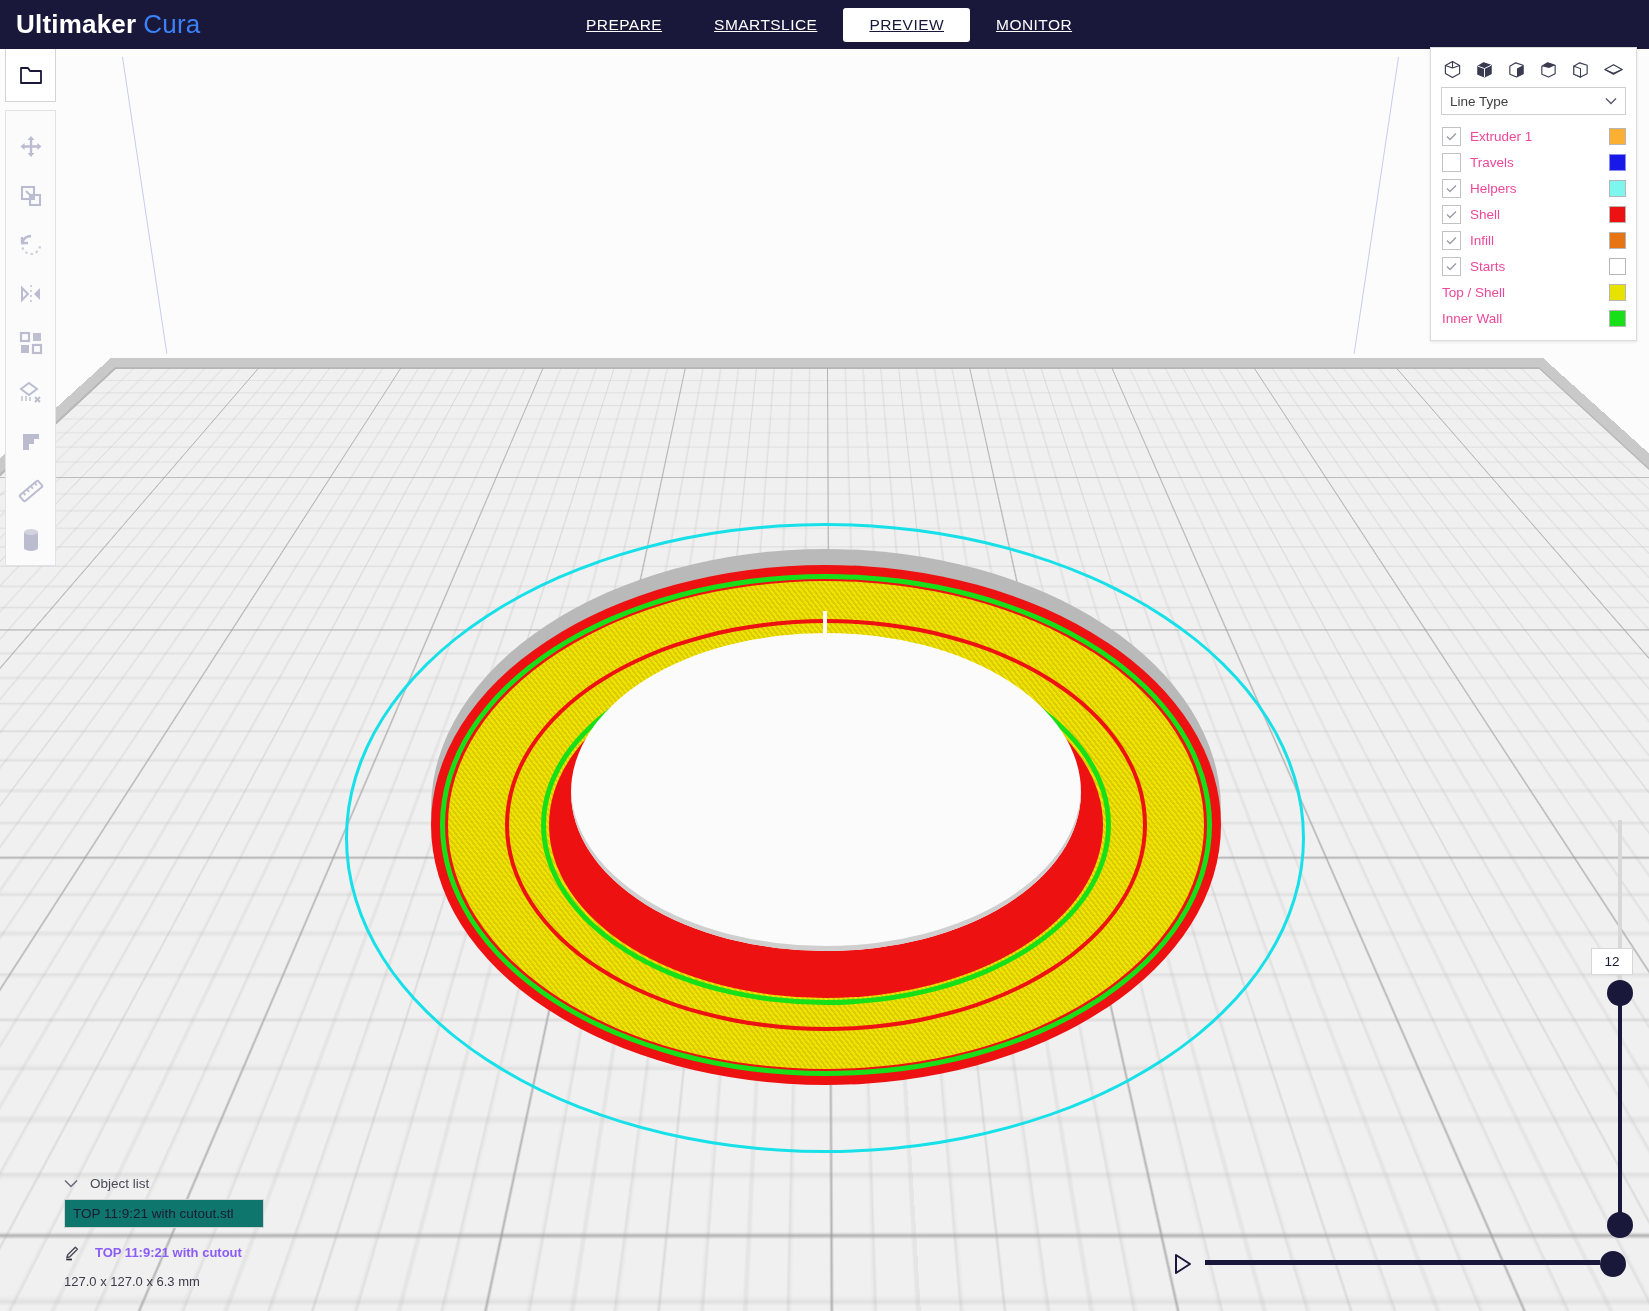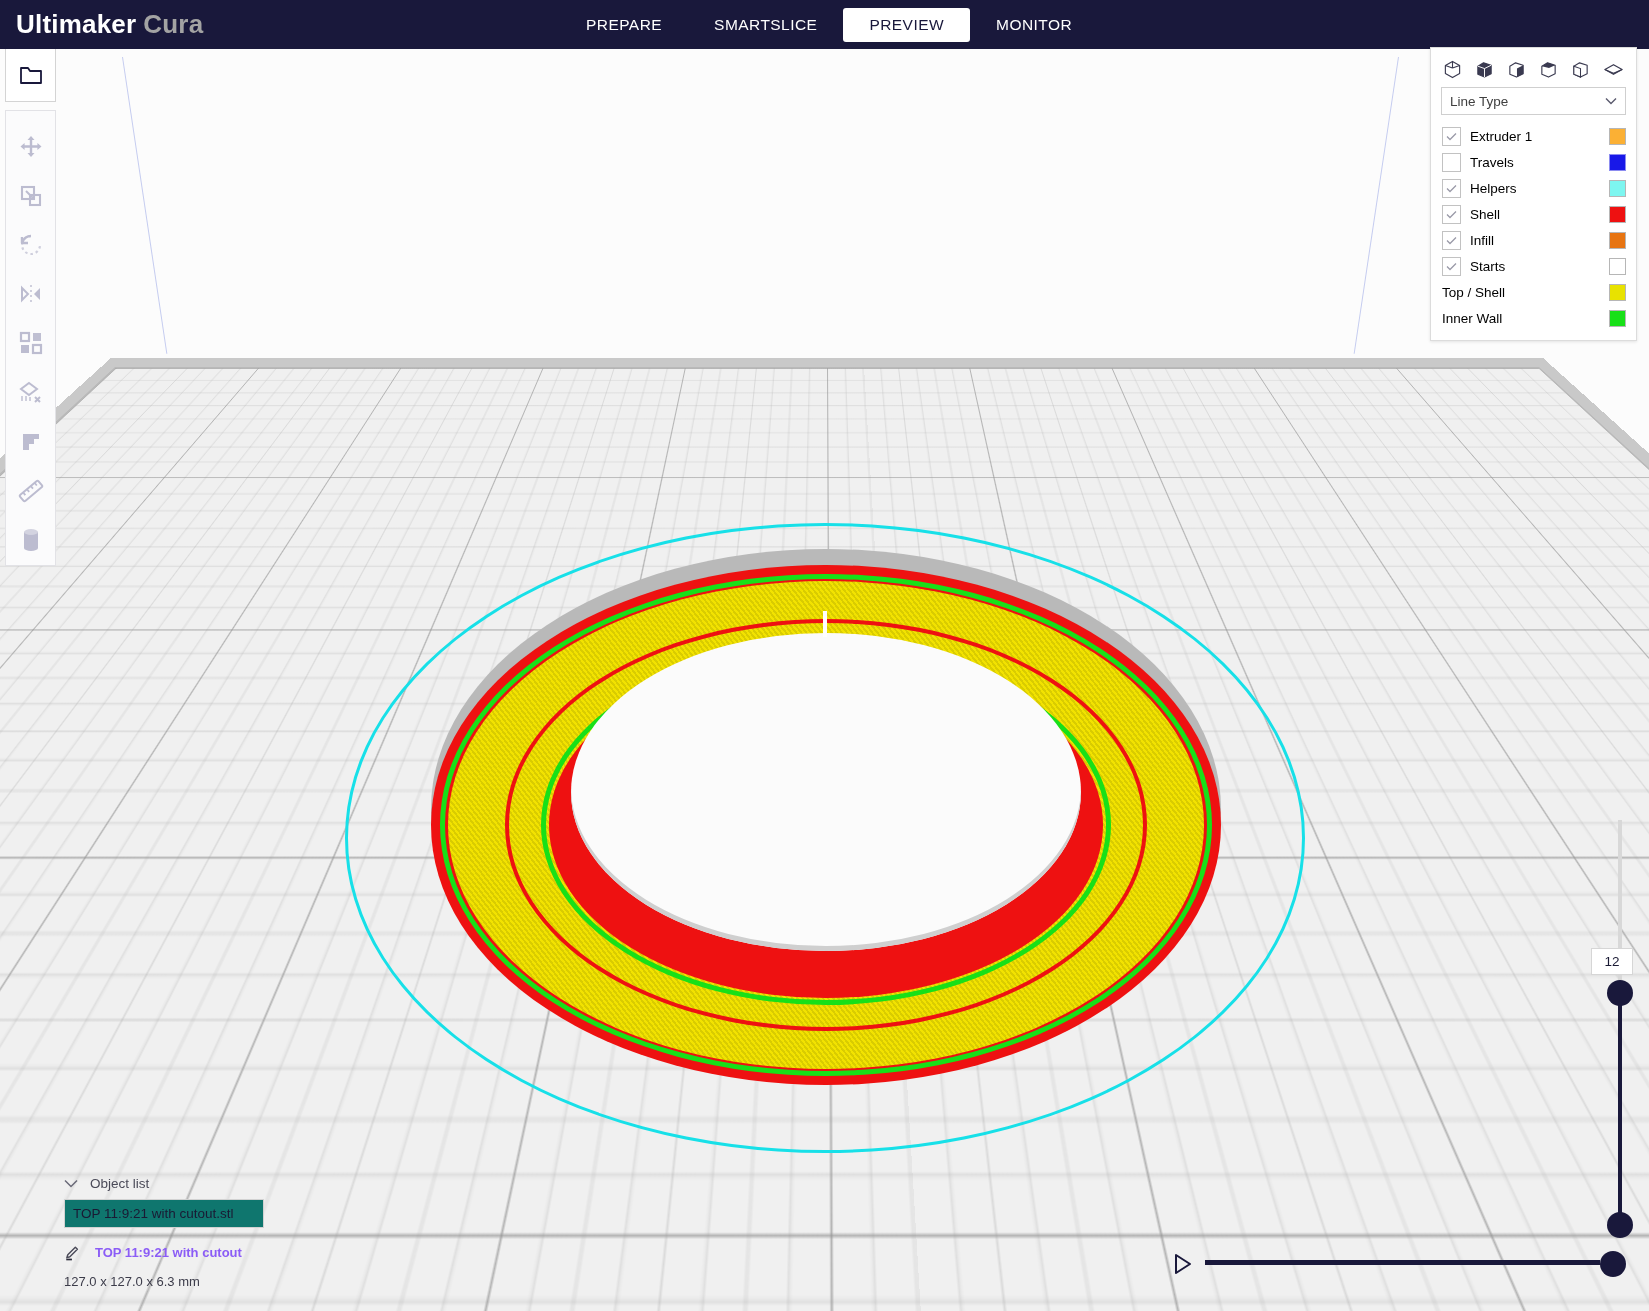--- a/index.html
+++ b/index.html
@@ -12,27 +12,27 @@
   
   #topbar{
     position:absolute;left:0;top:0;width:1649px;height:49px;
     background:#19183b;display:flex;align-items:center;
   }
   #brand{
     margin-left:16px;font-size:26px;letter-spacing:.2px;color:#ffffff;
     display:flex;gap:7px;align-items:baseline;white-space:nowrap;
   }
   #brand .b{font-weight:bold;}
-  #brand .l{font-weight:700;color:#a3a3a3;}
+  #brand .l{font-weight:400;color:#3b82f6;}
   #tabs{
     position:absolute;left:560px;top:0;height:49px;display:flex;align-items:center;gap:0;
   }
   .tab{
     font-size:15.5px;letter-spacing:.45px;color:#ffffff;
-    padding:8px 26px;border-radius:3px;white-space:nowrap;cursor:pointer;
+    padding:8px 26px;border-radius:3px;white-space:nowrap;cursor:pointer;text-decoration:underline;
   }
   .tab.active{background:#ffffff;color:#19183b;}
 
   
   #viewport{
     position:absolute;left:0;top:49px;width:1649px;height:1262px;
     background:#fafafa;overflow:hidden;
   }
   #sky{position:absolute;inset:0;background:#fcfcfc;}
 
@@ -154,21 +154,21 @@
   }
   .legrow{
     display:flex;align-items:center;height:26px;padding:0 10px 0 11px;gap:9px;
   }
   .cb{
     width:17px;height:17px;border:1px solid #c2c2c2;background:#fff;flex:0 0 17px;
     display:flex;align-items:center;justify-content:center;cursor:pointer;
   }
   .cb.nochk{background:#fff;}
   .cb svg{display:block;}
-  .leglabel{font-size:13.5px;color:#000000;flex:1 1 auto;white-space:nowrap;}
+  .leglabel{font-size:13.5px;color:#ec4899;flex:1 1 auto;white-space:nowrap;}
   .sw{width:15px;height:15px;border:1px solid #b6b6b6;flex:0 0 15px;}
 
   
   #objlist{position:absolute;left:64px;bottom:22px;width:300px;}
   #obj-head{display:flex;align-items:center;gap:12px;margin-bottom:8px;cursor:pointer;}
   #obj-head .lbl{font-size:13.5px;color:#4a4a58;}
   #obj-item{
     width:182px;height:27px;background:#0f766e;border:1px solid #d2d2d2;
     display:flex;align-items:center;padding:0 8px;font-size:13.5px;color:#1a1a34;
     cursor:pointer;

